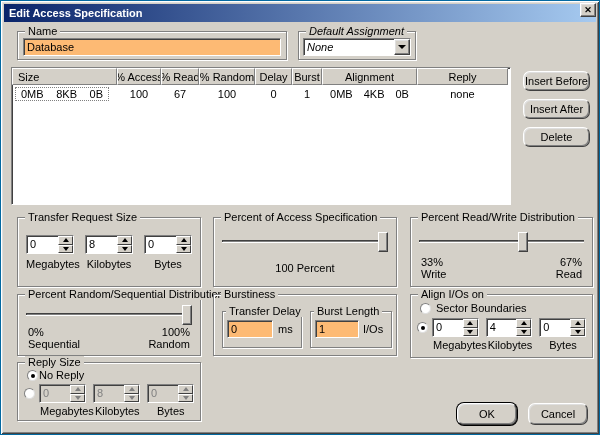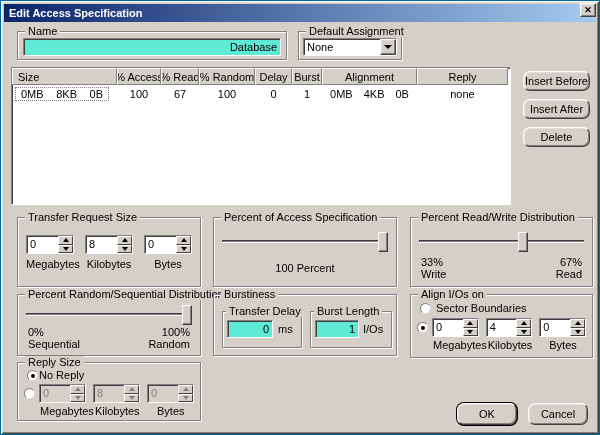--- a/index.html
+++ b/index.html
@@ -27,24 +27,23 @@
     background:#d4d0c8;
     border:1px solid; border-color:#ffffff #404040 #404040 #ffffff;
     box-shadow: inset -1px -1px 0 #808080, inset 1px 1px 0 #dfdfdf;
   }
   .close-btn {
     position:absolute; right:3px; top:2px; width:16px; height:14px;
     font-size:9px; font-weight:bold; line-height:12px; text-align:center;
     color:#000; cursor:default;
   }
   .sunken {
-    background:#5eead4;
+    background:#fdba74;
     border:1px solid; border-color:#808080 #ffffff #ffffff #808080;
     box-shadow: inset 1px 1px 0 #404040;
-    text-align: right;
   }
   .groupbox {
     position:absolute;
     border:1px solid #808080;
     box-shadow: 1px 1px 0 #ffffff, inset 1px 1px 0 #ffffff;
   }
   .gb-caption {
     position:absolute; top:-7px; left:7px;
     background:#d4d0c8; padding:0 3px; line-height:12px; white-space:nowrap;
   }
@@ -124,21 +123,21 @@
     <span>✕</span>
   </div>
 
   <div class="groupbox" style="left:16px; top:30px; width:270px; height:29px;">
     <span class="gb-caption">Name</span>
     <div class="sunken textfield" style="left:5px; top:6px; right:5px; height:18px;">
       <span>Database</span>
     </div>
   </div>
 
-  <div class="groupbox" style="left:297px; top:30px; width:104px; height:29px;">
+  <div class="groupbox" style="left:297px; top:30px; width:118px; height:29px;font-style:italic;">
     <span class="gb-caption">Default Assignment</span>
     <div class="combo" style="left:4px; top:6px; right:4px; height:18px;">
       <span class="combo-val">None</span>
       <span class="combo-btn raised">
           <i class="tri dn"></i>
         </span>
     </div>
   </div>
 
   <div class="listview">

